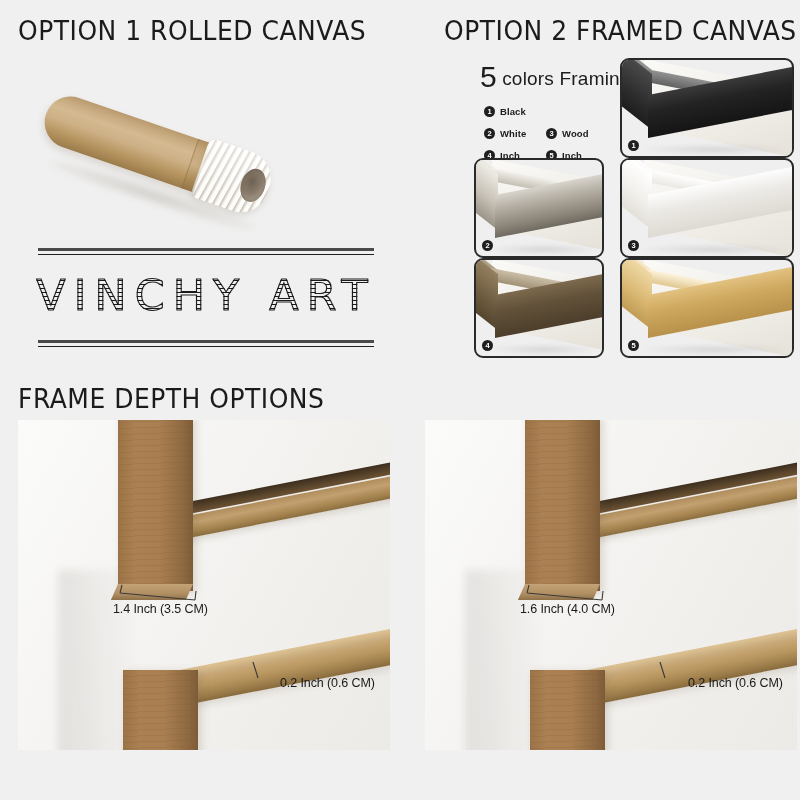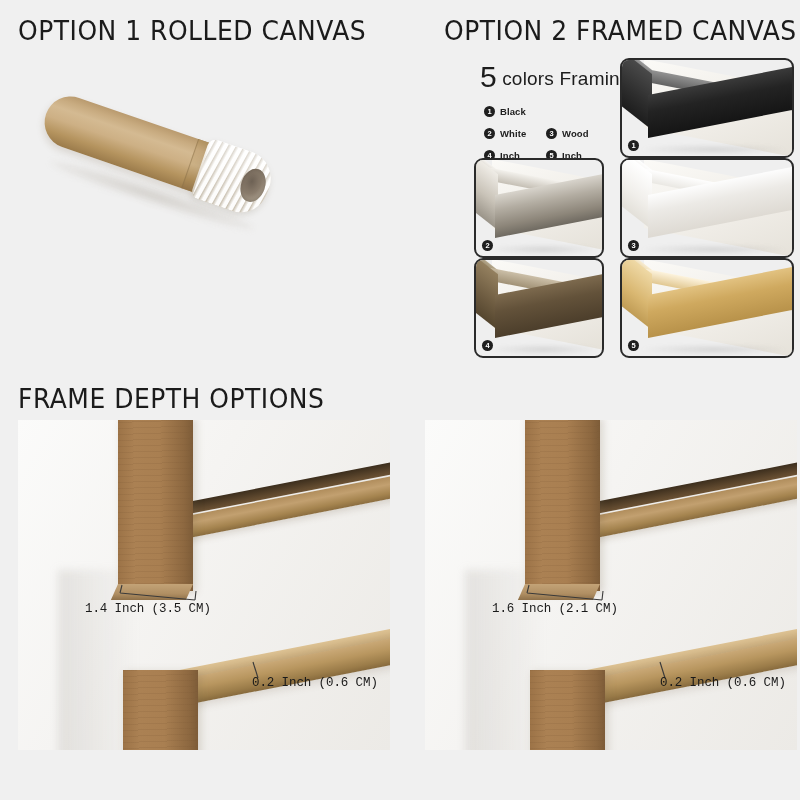--- a/index.html
+++ b/index.html
@@ -419,25 +419,26 @@
     position: absolute;
     left: 40px; top: 150px;
     width: 80px; height: 200px;
     background: linear-gradient(to right, rgba(160,155,148,0.22) 0%, rgba(240,240,240,0) 100%);
     filter: blur(4px);
   }
 
   
   .dim-label {
     position: absolute;
-    font-family: Liberation Mono, monospace;
+    font-family: Liberation Sans, sans-serif;
     font-size: 12.5px;
     color: #1a1a1a;
     white-space: nowrap;
     letter-spacing: -0.1px;
+    margin-left: 28px;
   }
   #dim-left-depth  { left: 85px;  top: 602px; }
   #dim-left-thin   { left: 252px; top: 676px; }
   #dim-right-depth { left: 492px; top: 602px; }
   #dim-right-thin  { left: 660px; top: 676px; }
 
   .callout-svg {
     position: absolute;
     pointer-events: none;
     overflow: visible;
@@ -454,20 +455,33 @@
     <div class="tube-shadow"></div>
     <div class="tube-wrap">
       <div class="tube-body"></div>
       <div class="tube-seam"></div>
       <div class="tube-canvas">
         <div class="tube-hole"></div>
       </div>
     </div>
   </div>
 
+  <div class="logo-block">
+    <div class="logo-rule" id="logo-rule-top">
+      <div class="thick"></div>
+      <div class="gap"></div>
+      <div class="thin"></div>
+    </div>
+    <div class="logo-text">VINCHY ART</div>
+    <div class="logo-rule" id="logo-rule-bot">
+      <div class="thick"></div>
+      <div class="gap"></div>
+      <div class="thin"></div>
+    </div>
+  </div>
 
   <div class="heading" id="heading-opt2">OPTION 2 FRAMED CANVAS</div>
 
   <div class="framing-panel">
 
     <div class="framing-title">
       <span class="big">5</span><span class="rest"> colors Framing</span>
     </div>
 
     <div class="legend">
@@ -590,16 +604,16 @@
 
     <path d="M253,662 L258,678" stroke="#3a3a3a" stroke-width="1.1" fill="none"></path>
 
     <path d="M527,593 L529,585 M527,593 L602,600 M602,600 L603,591" stroke="#3a3a3a" stroke-width="1.1" fill="none"></path>
 
     <path d="M660,662 L665,678" stroke="#3a3a3a" stroke-width="1.1" fill="none"></path>
   </svg>
 
   <div class="dim-label" id="dim-left-depth">1.4 Inch (3.5 CM)</div>
   <div class="dim-label" id="dim-left-thin">0.2 Inch (0.6 CM)</div>
-  <div class="dim-label" id="dim-right-depth">1.6 Inch (2.1 CM)</div>
+  <div class="dim-label" id="dim-right-depth">1.6 Inch (4.0 CM)</div>
   <div class="dim-label" id="dim-right-thin">0.2 Inch (0.6 CM)</div>
 
 </div>
 
 </body></html>

